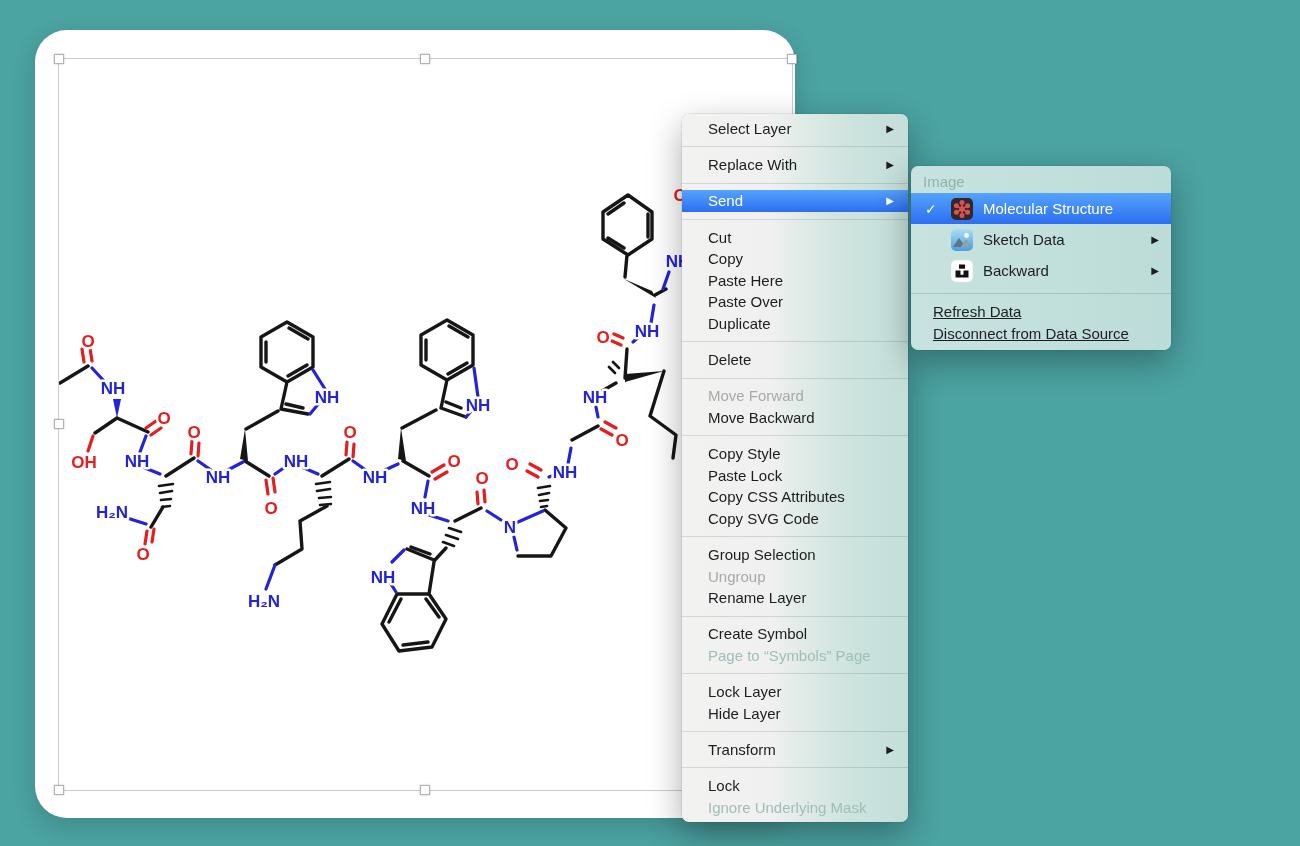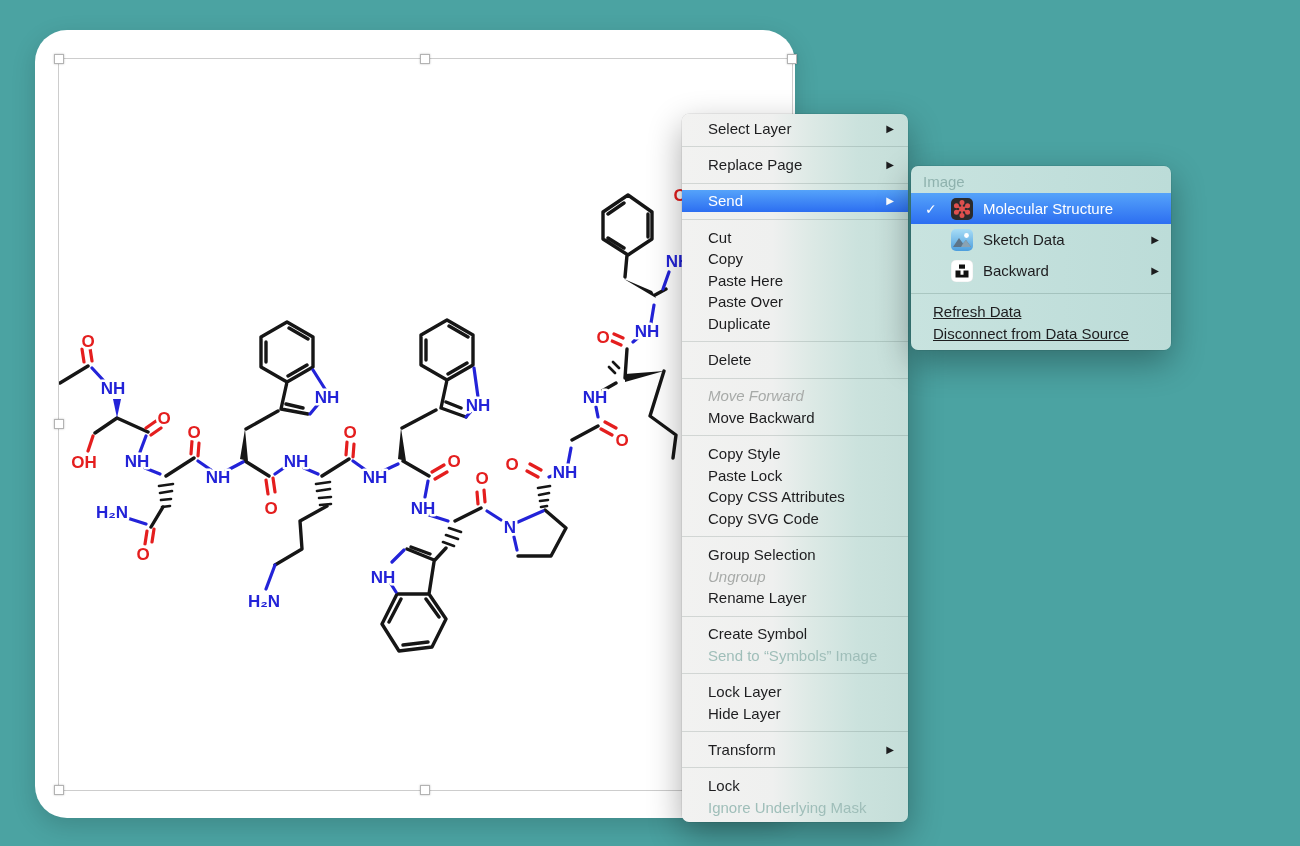--- a/index.html
+++ b/index.html
@@ -36,21 +36,21 @@
     position:absolute;left:682px;top:114px;width:226px;
     border-radius:7px;padding:4px 0;
     background:linear-gradient(90deg,#f2f2f1 0%,#eff0ef 40%,#dcE9e5 58%,#cbe2dd 78%,#c5ded9 100%);
     box-shadow:0 12px 34px rgba(0,0,0,.33),0 0 0 0.5px rgba(0,0,0,.12);
     font-size:15px;color:#1d1d1f;
   }
   .mi{height:21.6px;line-height:21.6px;padding:0 14px 0 26px;
     display:flex;align-items:center;justify-content:space-between;white-space:nowrap;}
   .mi .arrow{font-size:10px;line-height:21.6px;}
   .mi.hl{background:linear-gradient(180deg,#55a3fa 0%,#2c6ef1 100%);color:#ffffff;}
-  .mi.dis{color:#a7aaa8;font-style:italic;}
+  .mi.dis{color:#a7aaa8;}
   .mi.dis2{color:#9fbeb9;}
   .sep{height:1px;margin:6.8px 0;background:rgba(45,70,64,.16);}
   
   .submenu{
     position:absolute;left:911px;top:166px;width:260px;
     border-radius:7px;padding:5px 0;
     background:linear-gradient(90deg,#c8e3df 0%,#bcdcd8 100%);
     box-shadow:0 12px 34px rgba(0,0,0,.33),0 0 0 0.5px rgba(0,0,0,.12);
     font-size:15px;color:#1d1d1f;
   }
@@ -166,21 +166,21 @@
 <div class="handle" style="left:420px;top:785px"></div>
 <div class="handle" style="left:787px;top:785px"></div>
 
 <div class="menu">
   <div class="mi">
     <span>Select Layer</span>
     <span class="arrow">▶</span>
   </div>
   <div class="sep"></div>
   <div class="mi">
-    <span>Replace Page</span>
+    <span>Replace With</span>
     <span class="arrow">▶</span>
   </div>
   <div class="sep"></div>
   <div class="mi hl">
     <span>Send</span>
     <span class="arrow">▶</span>
   </div>
   <div class="sep"></div>
   <div class="mi">
       <span>Cut</span>
@@ -229,21 +229,21 @@
       <span>Ungroup</span>
     </div>
   <div class="mi">
       <span>Rename Layer</span>
     </div>
   <div class="sep"></div>
   <div class="mi">
       <span>Create Symbol</span>
     </div>
   <div class="mi dis2">
-      <span>Send to “Symbols” Image</span>
+      <span>Page to “Symbols” Page</span>
     </div>
   <div class="sep"></div>
   <div class="mi">
       <span>Lock Layer</span>
     </div>
   <div class="mi">
       <span>Hide Layer</span>
     </div>
   <div class="sep"></div>
   <div class="mi">

